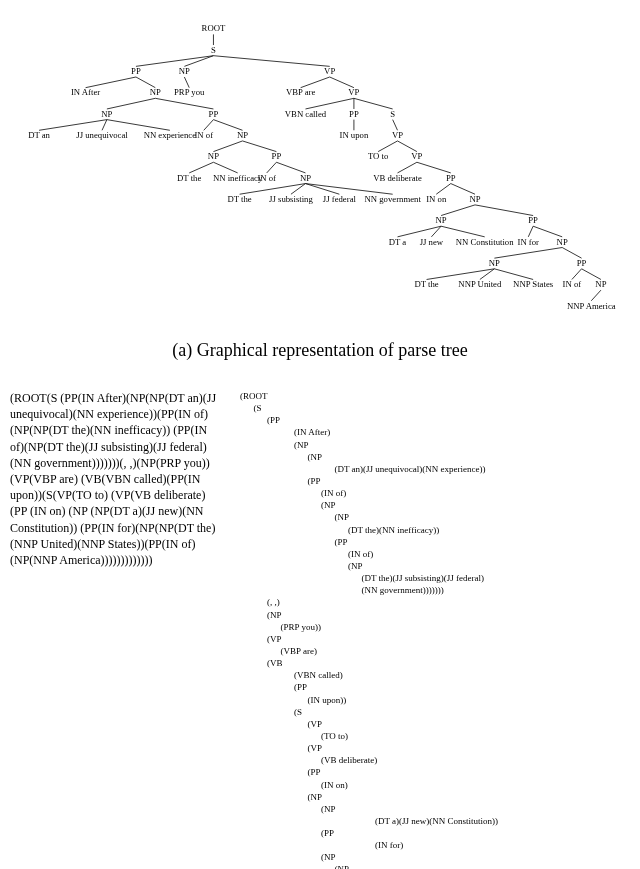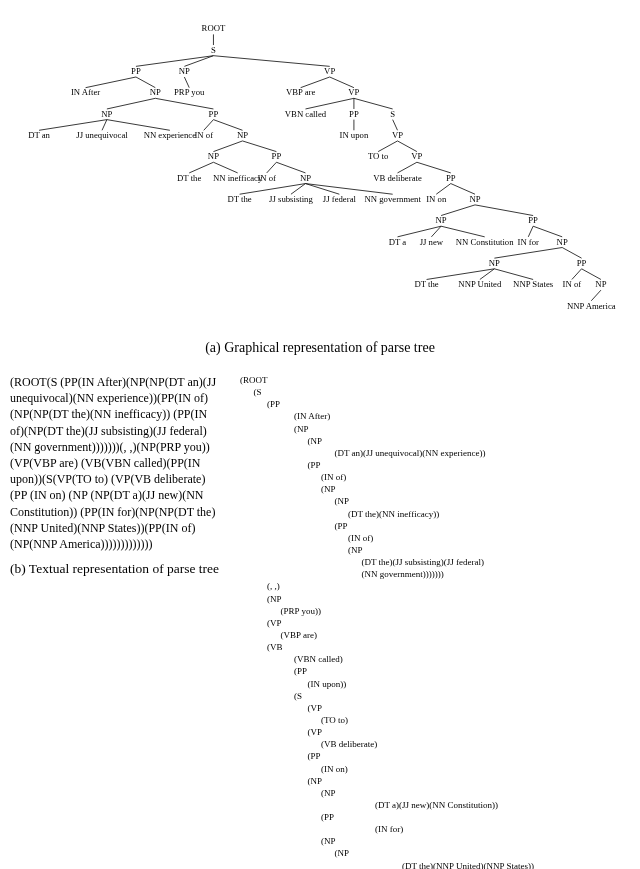--- a/index.html
+++ b/index.html
@@ -5,38 +5,38 @@
   body {
     margin: 0;
     padding: 10px;
     font-family: "Times New Roman", serif;
     background: #fff;
     color: #000;
     width: 640px;
     box-sizing: border-box;
   }
   .figure-part {
-    margin-bottom: 18px;
+    margin-bottom: 29px;
   }
   .tree-svg {
     width: 620px;
     height: 320px;
   }
   .tree-svg text {
     font-size: 9px;
     font-family: "Times New Roman", serif;
     text-anchor: middle;
   }
   .tree-svg line {
     stroke: #000;
     stroke-width: 0.8;
   }
   .caption {
     text-align: center;
-    font-size: 14px;
+    font-size: 18px;
     margin-top: 6px;
   }
   .bottom-row {
     display: flex;
     align-items: flex-start;
     gap: 20px;
   }
   .col-b {
     width: 210px;
     font-size: 12px;
@@ -168,21 +168,20 @@
       <text x="580" y="276">IN of</text>
       <text x="610" y="276">NP</text>
       <text x="600" y="298">NNP America</text>
     </svg>
   <div class="caption">(a) Graphical representation of parse tree</div>
 </div>
 
 <div class="bottom-row">
   <div>
     <div class="col-b">(ROOT(S (PP(IN After)(NP(NP(DT an)(JJ unequivocal)(NN experience))(PP(IN of)(NP(NP(DT the)(NN inefficacy)) (PP(IN of)(NP(DT the)(JJ subsisting)(JJ federal)(NN government)))))))(, ,)(NP(PRP you))(VP(VBP are) (VB(VBN called)(PP(IN upon))(S(VP(TO to) (VP(VB deliberate) (PP (IN on) (NP (NP(DT a)(JJ new)(NN Constitution)) (PP(IN for)(NP(NP(DT the)(NNP United)(NNP States))(PP(IN of)(NP(NNP America)))))))))))))</div>
-    <div class="caption-b">(b) Textual representation of parse tree</div>
   </div>
   <div>
     <div class="col-c" id="formatted-block">(ROOT
       (S
             (PP
                         (IN After)
                         (NP
                               (NP
                                           (DT an)(JJ unequivocal)(NN experience))
                               (PP

